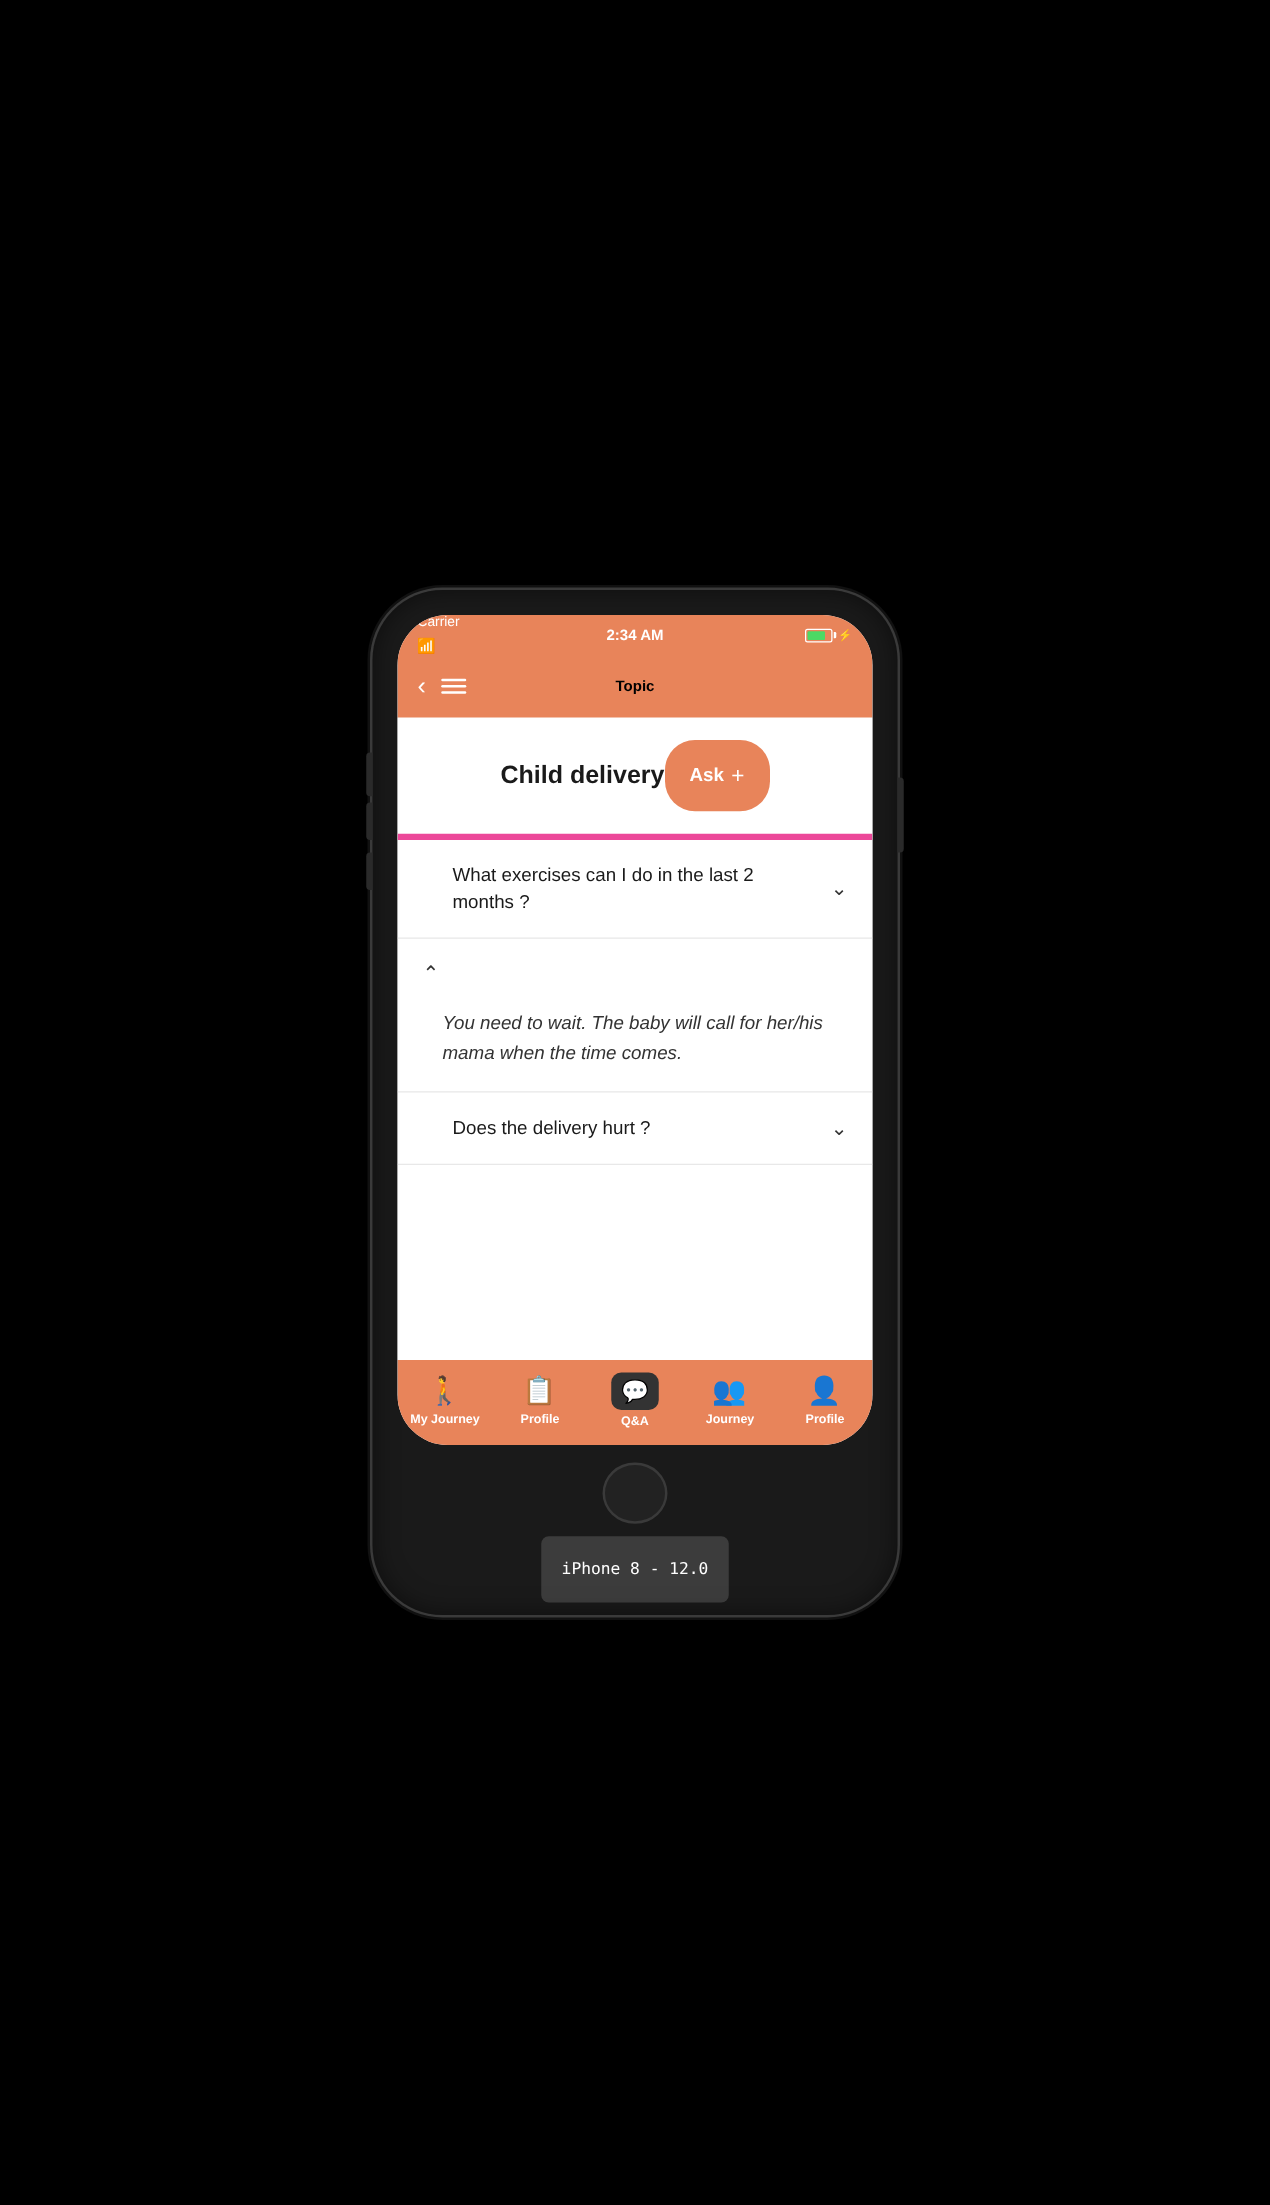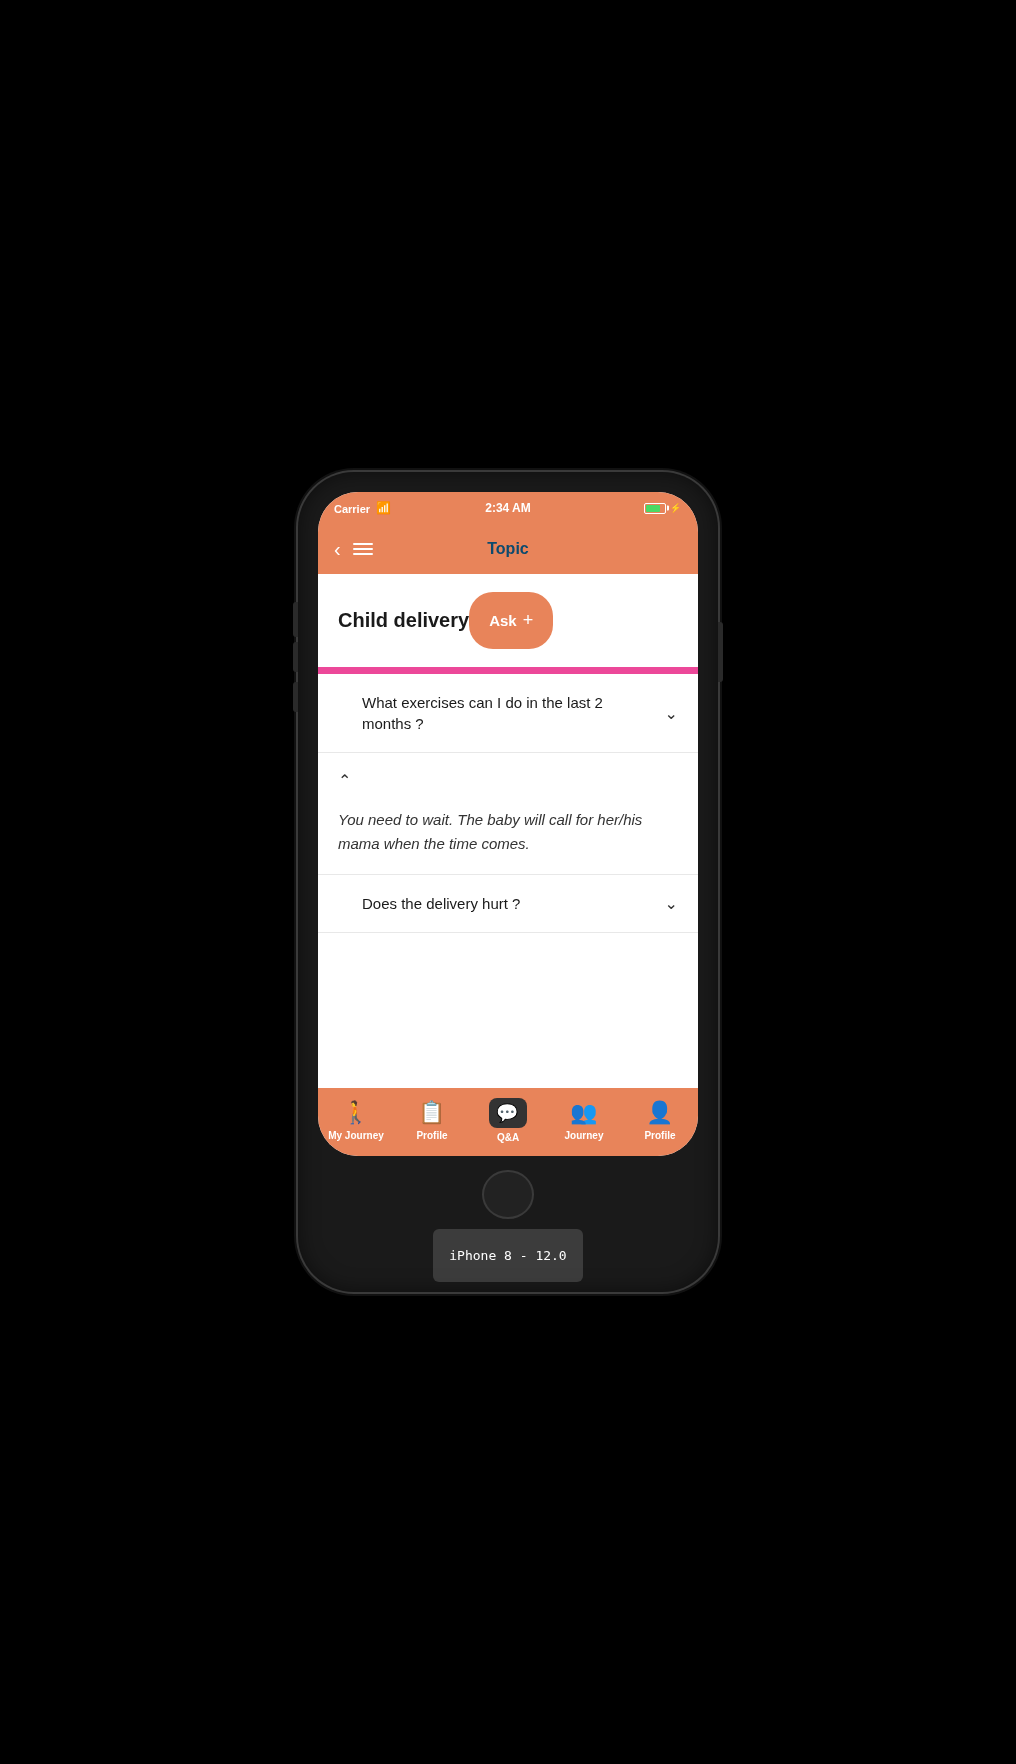--- a/index.html
+++ b/index.html
@@ -66,25 +66,26 @@
       display: flex;
       justify-content: space-between;
       align-items: center;
       padding: 8px 16px;
       height: 32px;
       flex-shrink: 0;
     }
 
     .status-left {
       display: flex;
-      align-items: flex-end;
+      align-items: flex-start;
       gap: 6px;
       font-size: 11px;
       color: #fff;
-      font-weight: 700;
+      font-weight: 400;
+      flex-direction: column;
     }
 
     .wifi-icon {
       font-size: 12px;
     }
 
     .status-time {
       font-size: 12px;
       color: #fff;
       font-weight: 600;
@@ -164,42 +165,42 @@
 
     .nav-menu span {
       display: block;
       width: 20px;
       height: 2px;
       background: #fff;
       border-radius: 1px;
     }
 
     .nav-title {
-      color: #0c4a6e;
-      font-size: 16px;
+      color: #000000;
+      font-size: 12px;
       font-weight: 600;
       position: absolute;
       left: 50%;
       transform: translateX(-50%);
     }
 
     
     .content {
       flex: 1;
       overflow-y: auto;
       background: #fff;
     }
 
     
     .topic-header {
       display: flex;
-      justify-content: flex-start;
+      justify-content: center;
       align-items: center;
       padding: 18px 20px;
-      border-bottom: 7px solid #ec4899;
+      border-bottom: 5px solid #ec4899;
     }
 
     .topic-title {
       font-size: 20px;
       font-weight: 700;
       color: #1a1a1a;
     }
 
     .ask-button {
       background: #e8845a;
@@ -243,21 +244,21 @@
       margin-left: 24px;
     }
 
     .faq-chevron {
       color: #333;
       font-size: 16px;
       flex-shrink: 0;
     }
 
     .faq-answer {
-      padding: 0 20px 18px 20px;
+      padding: 0 20px 18px 36px;
     }
 
     .faq-answer-text {
       font-size: 15px;
       color: #333;
       font-style: italic;
       line-height: 1.6;
     }
 
     

